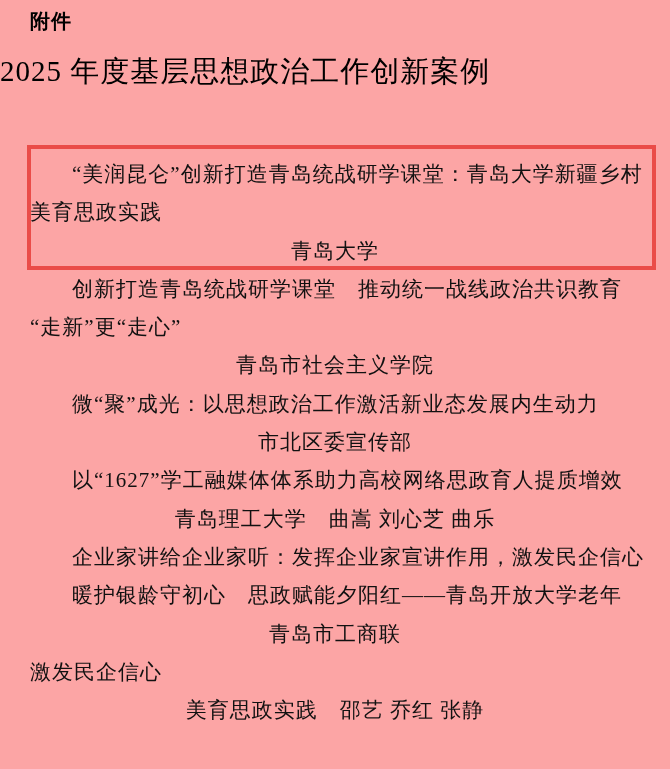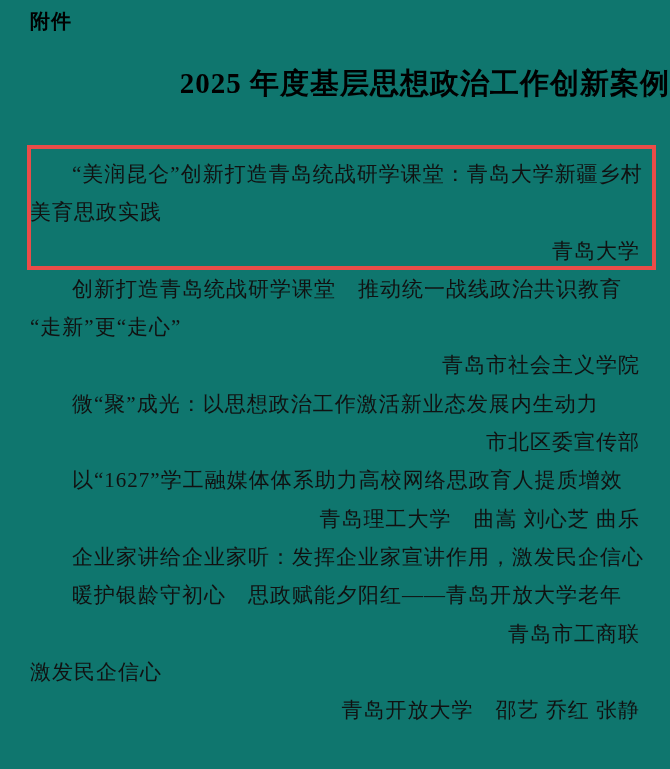--- a/index.html
+++ b/index.html
@@ -1,43 +1,43 @@
 <!DOCTYPE html>
 <html><head>
 <meta charset="utf-8">
 <style>
   html, body { margin: 0; padding: 0; background: #ffffff; }
   .page {
     position: relative;
     width: 670px;
     height: 769px;
-    background: #0f766e;
+    background: #fca5a5;
     color: #111111;
     font-family: "Liberation Serif", "DejaVu Serif", serif;
     overflow: hidden;
   }
   .attachment {
     position: absolute;
     left: 30px;
     top: 8px;
     font-family: "Liberation Sans", "DejaVu Sans", sans-serif;
     font-weight: bold;
     font-size: 20px;
     letter-spacing: 1px;
     color: #000000;
   }
   .doc-title {
     position: absolute;
     left: 0;
     right: 0;
-    top: 64px;
+    top: 52px;
     margin: 0;
-    text-align: right;
+    text-align: left;
     font-size: 29px;
-    font-weight: bold;
+    font-weight: normal;
     letter-spacing: 1px;
     color: #000000;
     font-family: "Liberation Serif", "DejaVu Serif", serif;
   }
   .highlight-box {
     position: absolute;
     left: 27px;
     top: 145px;
     width: 629px;
     height: 125px;
@@ -54,21 +54,21 @@
     font-size: 21px;
     letter-spacing: 1px;
     z-index: 1;
   }
   .line {
     height: 38.3px;
     line-height: 38.3px;
     white-space: nowrap;
   }
   .line.indent { padding-left: 42px; }
-  .line.right  { text-align: right; }
+  .line.right  { text-align: center; }
 </style>
 </head>
 <body>
 
 <div class="page">
 
   <div class="attachment">附件</div>
 
   <h1 class="doc-title">2025 年度基层思想政治工作创新案例</h1>
 
@@ -88,16 +88,16 @@
     <div class="line right">市北区委宣传部</div>
 
     <div class="line indent">以“1627”学工融媒体体系助力高校网络思政育人提质增效</div>
     <div class="line right">青岛理工大学　曲嵩 刘心芝 曲乐</div>
 
     <div class="line indent">企业家讲给企业家听：发挥企业家宣讲作用，激发民企信心</div>
     <div class="line indent">暖护银龄守初心　思政赋能夕阳红——青岛开放大学老年</div>
 
     <div class="line right">青岛市工商联</div>
     <div class="line">激发民企信心</div>
-    <div class="line right">青岛开放大学　邵艺 乔红 张静</div>
+    <div class="line right">美育思政实践　邵艺 乔红 张静</div>
 
   </div>
 </div>
 
 </body></html>

